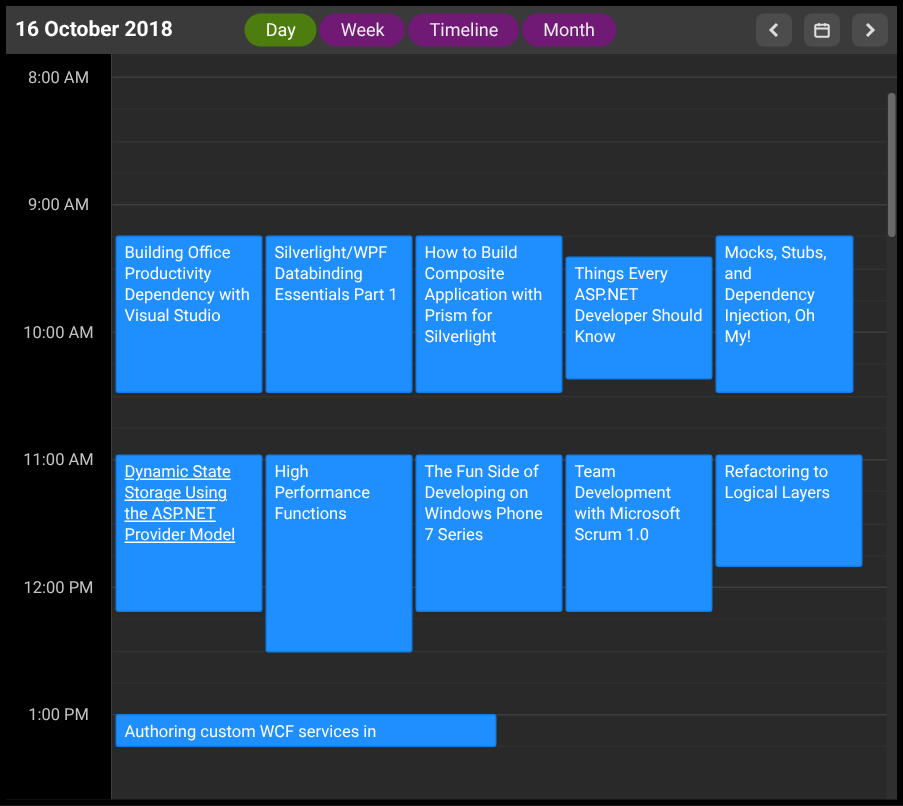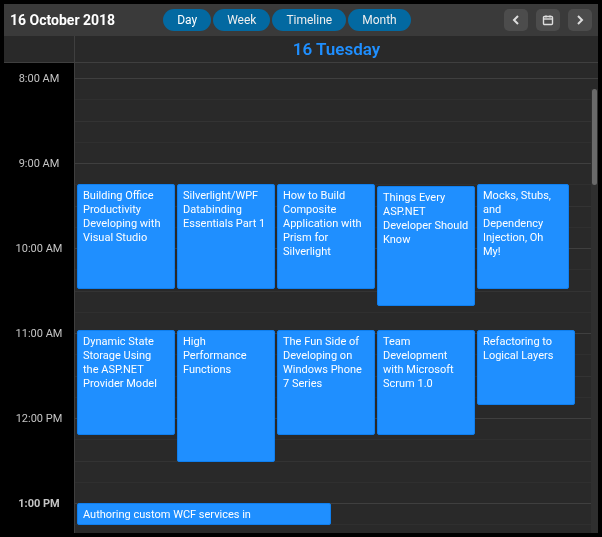--- a/index.html
+++ b/index.html
@@ -37,32 +37,32 @@
     font-size: 14px;
     white-space: nowrap;
     margin-right: 40px;
   }
   .seg {
     display: flex;
     gap: 2px;
     align-items: center;
   }
   .seg-btn {
-    background: #0369a1;
+    background: #701a75;
     color: #eee;
     font-size: 12px;
     height: 22px;
     line-height: 22px;
     padding: 0 14px;
     border-radius: 11px;
     cursor: pointer;
     user-select: none;
   }
   .seg-btn.active {
-    background: #0369a1;
+    background: #4d7c0f;
     color: #fff;
   }
   .spacer { flex: 1; }
   .icon-btn {
     width: 24px;
     height: 22px;
     background: #4c4c4c;
     border-radius: 5px;
     display: flex;
     align-items: center;
@@ -207,33 +207,29 @@
     </div>
     <div class="icon-btn">
       <span>
         <svg viewBox="0 0 12 12">
             <polyline points="4,2 8,6 4,10"></polyline>
           </svg>
       </span>
     </div>
   </div>
 
-  <div class="day-header-row">
-    <div class="time-gutter-h"></div>
-    <div class="day-header">16 Tuesday</div>
-  </div>
 
   <div class="body">
     <div class="time-col" id="time-col">
         <div class="hour-label" style="top: 15px;">8:00 AM</div>
         <div class="hour-label" style="top: 100px;">9:00 AM</div>
         <div class="hour-label" style="top: 185px; text-align: center;">10:00 AM</div>
         <div class="hour-label" style="top: 270px;">11:00 AM</div>
         <div class="hour-label" style="top: 355px;">12:00 PM</div>
-        <div class="hour-label" style="top: 440px; font-weight: bold;">1:00 PM</div>
+        <div class="hour-label" style="top: 440px;">1:00 PM</div>
       </div>
     <div class="grid-col" id="grid-col">
         <div class="hour-line" style="top: 15px;"></div>
         <div class="half-line" style="top: 57.5px;"></div>
         <div class="sub-line" style="top: 36.25px;"></div>
         <div class="sub-line" style="top: 78.75px;"></div>
         <div class="hour-line" style="top: 100px;"></div>
         <div class="half-line" style="top: 142.5px;"></div>
         <div class="sub-line" style="top: 121.25px;"></div>
         <div class="sub-line" style="top: 163.75px;"></div>
@@ -245,35 +241,35 @@
         <div class="half-line" style="top: 312.5px;"></div>
         <div class="sub-line" style="top: 291.25px;"></div>
         <div class="sub-line" style="top: 333.75px;"></div>
         <div class="hour-line" style="top: 355px;"></div>
         <div class="half-line" style="top: 397.5px;"></div>
         <div class="sub-line" style="top: 376.25px;"></div>
         <div class="sub-line" style="top: 418.75px;"></div>
         <div class="hour-line" style="top: 440px;"></div>
         <div class="sub-line" style="top: 461.25px;"></div>
         <div class="event" style="left: 2px; width: 98px; top: 121.25px; height: 104.5px;">
-          <div>Building Office Productivity Developing with Visual Studio</div>
+          <div>Building Office Productivity Dependency with Visual Studio</div>
         </div>
         <div class="event" style="left: 102px; width: 98px; top: 121.25px; height: 104.5px;">
           <div>Silverlight/WPF Databinding Essentials Part 1</div>
         </div>
         <div class="event" style="left: 202px; width: 98px; top: 121.25px; height: 104.5px;">
           <div>How to Build Composite Application with Prism for Silverlight</div>
         </div>
-        <div class="event" style="left: 302px; width: 98px; top: 123px; height: 120px;">
+        <div class="event" style="left: 302px; width: 98px; top: 135px; height: 82px;">
           <div>Things Every ASP.NET Developer Should Know</div>
         </div>
         <div class="event" style="left: 402px; width: 92px; top: 121.25px; height: 104.5px;">
           <div>Mocks, Stubs, and Dependency Injection, Oh My!</div>
         </div>
-        <div class="event" style="left: 2px; width: 98px; top: 267.45px; height: 104.5px;">
+        <div class="event" style="left: 2px; width: 98px; top: 267.45px; height: 104.5px; text-decoration: underline;">
           <div>Dynamic State Storage Using the ASP.NET Provider Model</div>
         </div>
         <div class="event" style="left: 102px; width: 98px; top: 267.45px; height: 132px;">
           <div>High Performance Functions</div>
         </div>
         <div class="event" style="left: 202px; width: 98px; top: 267.45px; height: 104.5px;">
           <div>The Fun Side of Developing on Windows Phone 7 Series</div>
         </div>
         <div class="event" style="left: 302px; width: 98px; top: 267.45px; height: 104.5px;">
           <div>Team Development with Microsoft Scrum 1.0</div>

